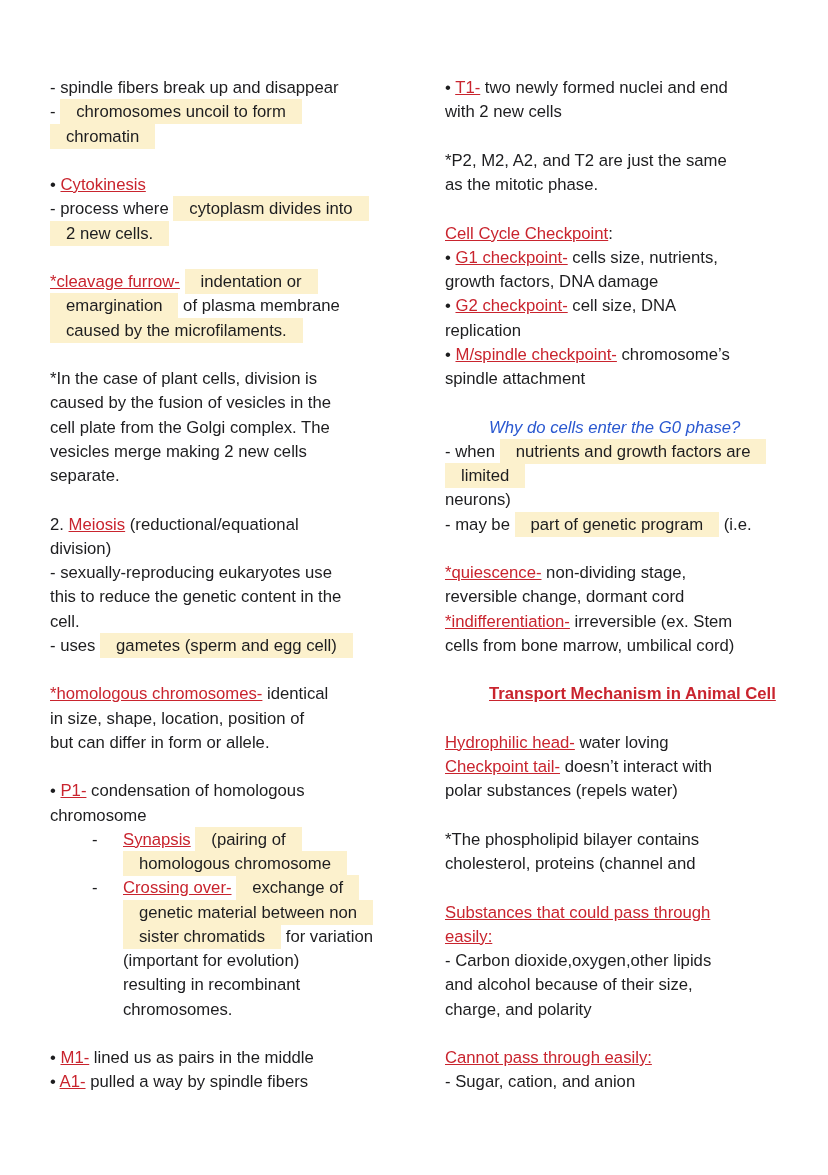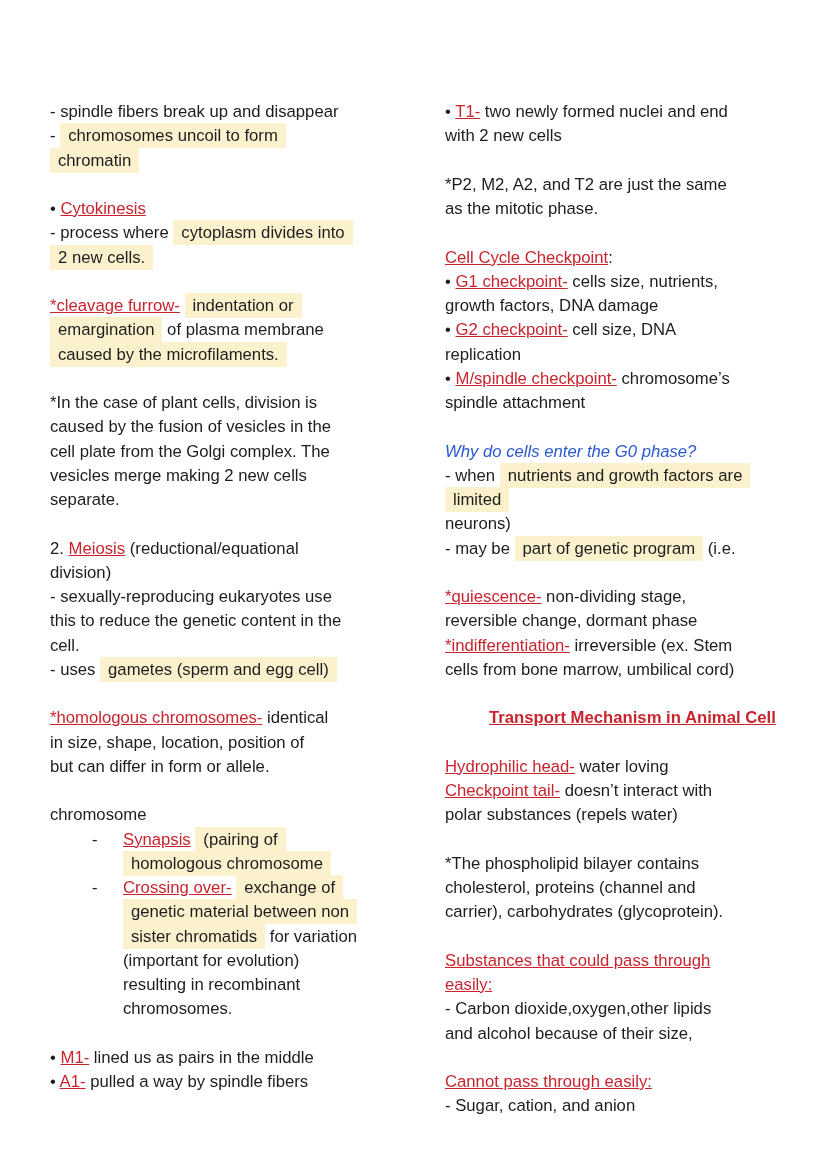--- a/index.html
+++ b/index.html
@@ -16,45 +16,45 @@
     overflow: hidden;
   }
   .page {
     position: relative;
     width: 828px;
     height: 1175px;
     background: #ffffff;
   }
   .column {
     position: absolute;
-    top: 100px;
+    top: 76px;
     width: 352px;
   }
   .col-left  { left: 50px; }
   .col-right { left: 445px; }
   .line {
     position: relative;
     height: 24.25px;
     line-height: 24.25px;
     white-space: pre;
   }
   .line.ind1 { padding-left: 73px; }
   .marker {
     position: absolute;
     left: 42px;
     top: 0;
   }
   .hl {
     background: var(--hl, #fcf1cd);
-    padding: 3px 8px;
+    padding: 3px 16px;
   }
   .red  { color: var(--term, #c9242e); text-decoration: underline; }
   .blue { color: var(--question, #2a58d0); }
   .bold { font-weight: bold; margin-left: 44px; }
-  .italic { font-style: italic; }
+  .italic { font-style: italic; margin-left: 44px; }
 </style>
 </head>
 <body style="background: rgb(255, 255, 255);">
 
 <div class="page">
   <div class="column col-left">
       <div class="line"><span>- spindle fibers break up and disappear</span></div>
       <div class="line"><span>- </span><span class="hl">chromosomes uncoil to form</span></div>
       <div class="line"><span class="hl">chromatin</span></div>
       <div class="line">&nbsp;</div>
@@ -76,20 +76,21 @@
       <div class="line"><span>division)</span></div>
       <div class="line"><span>- sexually-reproducing eukaryotes use</span></div>
       <div class="line"><span>this to reduce the genetic content in the</span></div>
       <div class="line"><span>cell.</span></div>
       <div class="line"><span>- uses </span><span class="hl">gametes (sperm and egg cell)</span></div>
       <div class="line">&nbsp;</div>
       <div class="line"><span class="red">*homologous chromosomes-</span><span> identical</span></div>
       <div class="line"><span>in size, shape, location, position of</span></div>
       <div class="line"><span>but can differ in form or allele.</span></div>
       <div class="line">&nbsp;</div>
+      <div class="line"><span>• </span><span class="red">P1-</span><span> condensation of homologous</span></div>
       <div class="line"><span>chromosome</span></div>
       <div class="line ind1"><span class="marker">-</span><span class="red">Synapsis</span><span> </span><span class="hl">(pairing of</span></div>
       <div class="line ind1"><span class="hl">homologous chromosome</span></div>
       <div class="line ind1"><span class="marker">-</span><span class="red">Crossing over-</span><span> </span><span class="hl">exchange of</span></div>
       <div class="line ind1"><span class="hl">genetic material between non</span></div>
       <div class="line ind1"><span class="hl">sister chromatids</span><span> for variation</span></div>
       <div class="line ind1"><span>(important for evolution)</span></div>
       <div class="line ind1"><span>resulting in recombinant</span></div>
       <div class="line ind1"><span>chromosomes.</span></div>
       <div class="line">&nbsp;</div>
@@ -111,35 +112,35 @@
       <div class="line"><span>• </span><span class="red">M/spindle checkpoint-</span><span> chromosome’s</span></div>
       <div class="line"><span>spindle attachment</span></div>
       <div class="line">&nbsp;</div>
       <div class="line"><span class="blue italic">Why do cells enter the G0 phase?</span></div>
       <div class="line"><span>- when </span><span class="hl">nutrients and growth factors are</span></div>
       <div class="line"><span class="hl">limited</span></div>
       <div class="line"><span>neurons)</span></div>
       <div class="line"><span>- may be </span><span class="hl">part of genetic program</span><span> (i.e.</span></div>
       <div class="line">&nbsp;</div>
       <div class="line"><span class="red">*quiescence-</span><span> non-dividing stage,</span></div>
-      <div class="line"><span>reversible change, dormant phase</span></div>
+      <div class="line"><span>reversible change, dormant cord</span></div>
       <div class="line"><span class="red">*indifferentiation-</span><span> irreversible (ex. Stem</span></div>
       <div class="line"><span>cells from bone marrow, umbilical cord)</span></div>
       <div class="line">&nbsp;</div>
       <div class="line"><span class="red bold">Transport Mechanism in Animal Cell</span></div>
       <div class="line">&nbsp;</div>
       <div class="line"><span class="red">Hydrophilic head-</span><span> water loving</span></div>
       <div class="line"><span class="red">Checkpoint tail-</span><span> doesn’t interact with</span></div>
       <div class="line"><span>polar substances (repels water)</span></div>
       <div class="line">&nbsp;</div>
       <div class="line"><span>*The phospholipid bilayer contains</span></div>
       <div class="line"><span>cholesterol, proteins (channel and</span></div>
-      <div class="line"><span>carrier), carbohydrates (glycoprotein).</span></div>
       <div class="line">&nbsp;</div>
       <div class="line"><span class="red">Substances that could pass through</span></div>
       <div class="line"><span class="red">easily:</span></div>
       <div class="line"><span>- Carbon dioxide,oxygen,other lipids</span></div>
       <div class="line"><span>and alcohol because of their size,</span></div>
+      <div class="line"><span>charge, and polarity</span></div>
       <div class="line">&nbsp;</div>
       <div class="line"><span class="red">Cannot pass through easily:</span></div>
       <div class="line"><span>- Sugar, cation, and anion</span></div>
     </div>
 </div>
 
 </body></html>

